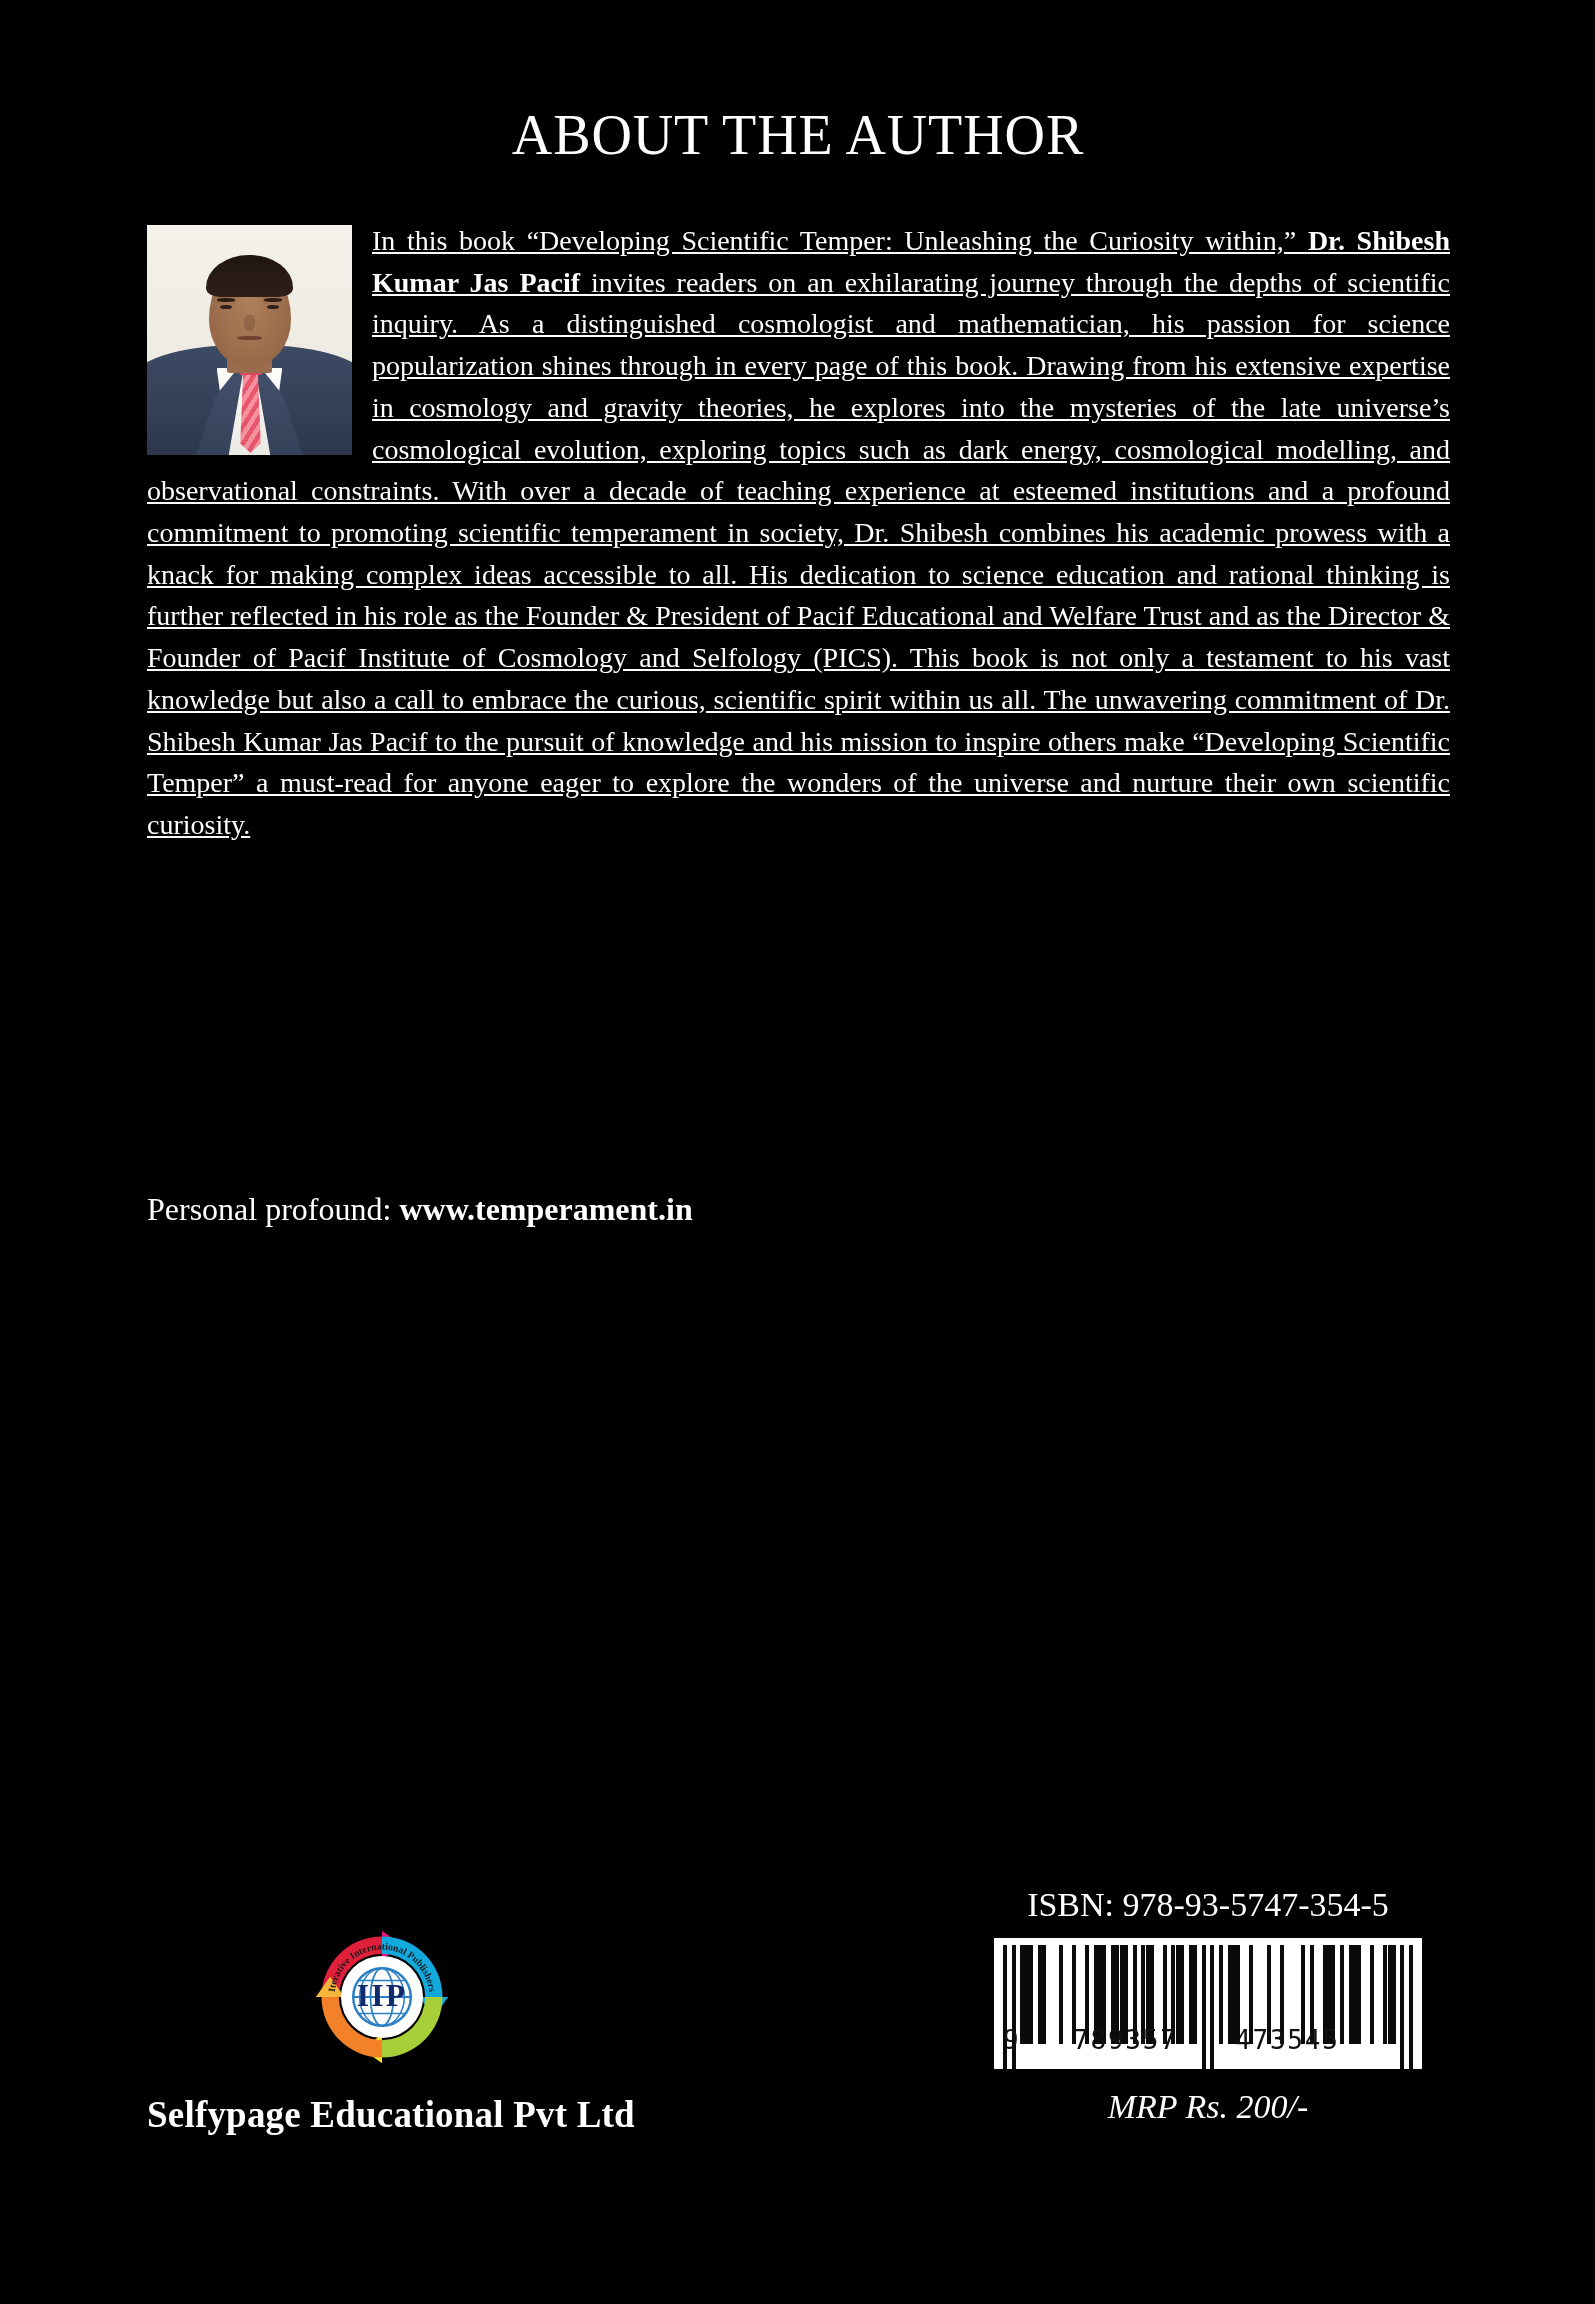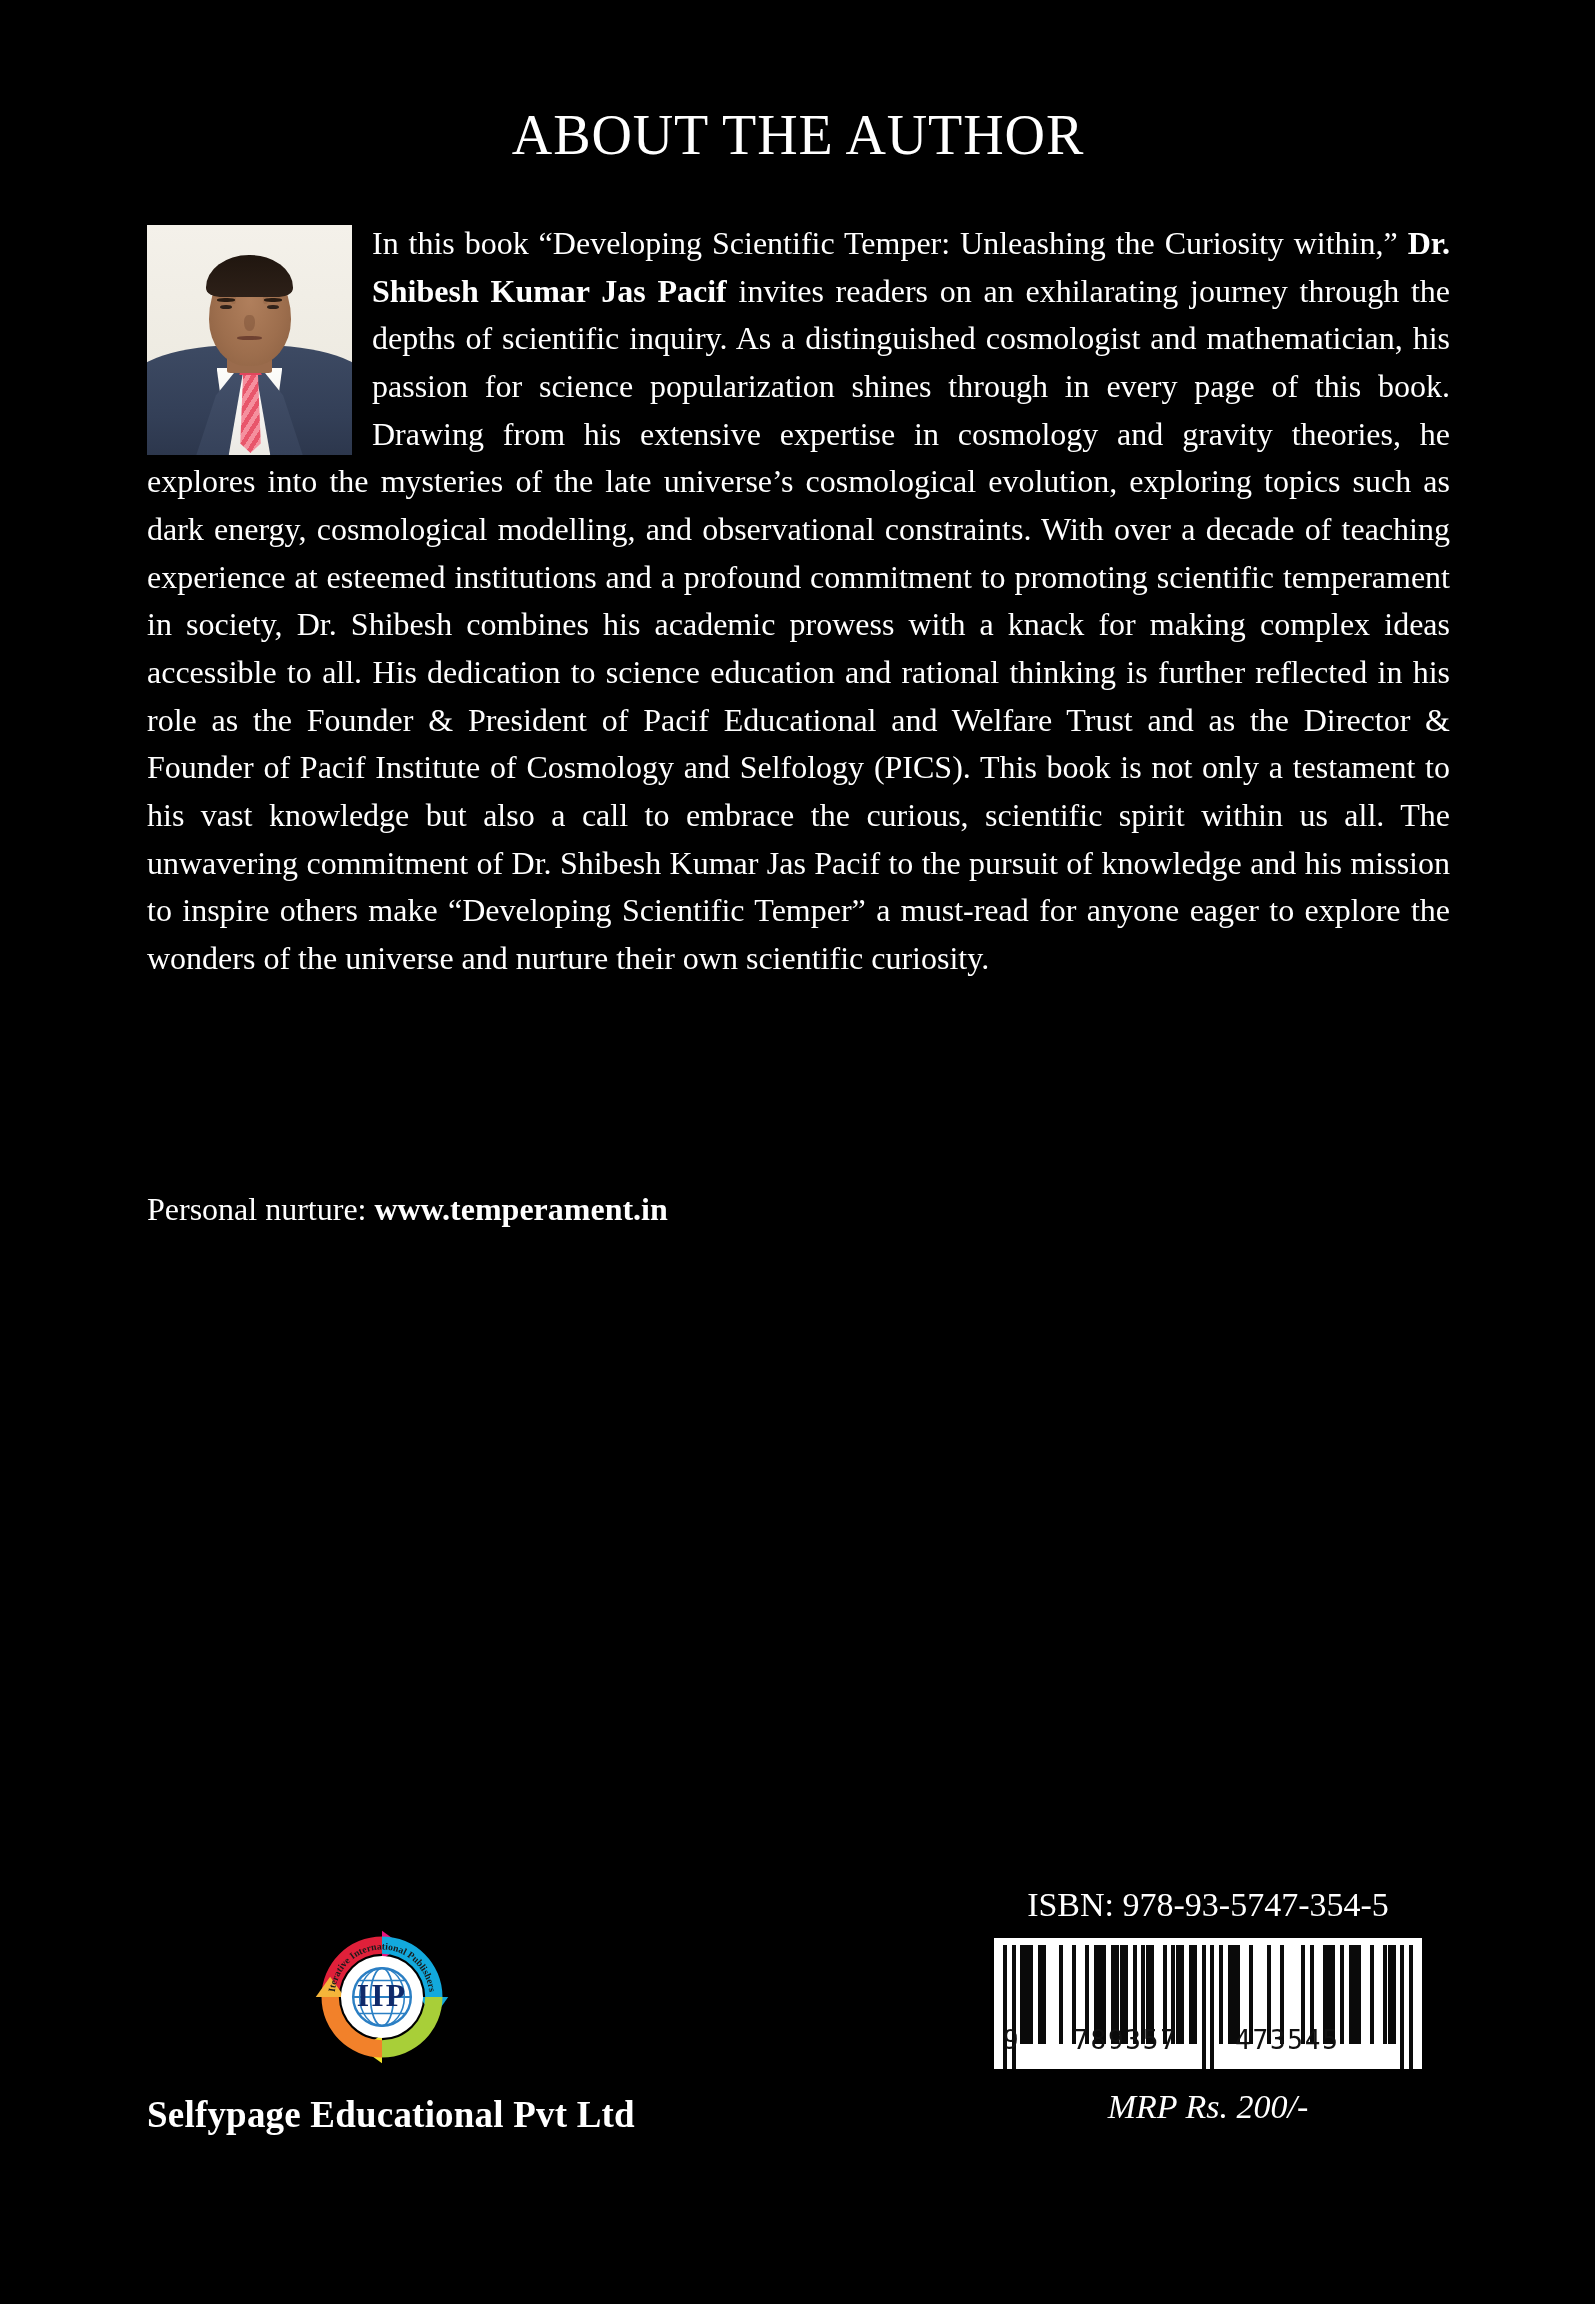--- a/index.html
+++ b/index.html
@@ -33,27 +33,28 @@
     color: #ffffff;
     font-weight: 400;
   }
 
   
   .bio-block {
     position: absolute;
     top: 220px;
     left: 147px;
     width: 1303px;
-    font-size: 32px;
+    font-size: 28px;
     line-height: 1.49;
     text-align: justify;
     text-justify: inter-word;
     color: #ffffff;
     -webkit-hyphens: none;
     hyphens: none;
+    text-decoration: underline;
   }
   .bio-block p {
     margin: 0;
     text-align: justify;
   }
   .author-photo {
     float: left;
     width: 205px;
     height: 230px;
     margin: 5.4px 20px 1.8px 0px;
@@ -323,21 +324,21 @@
       <div class="ph-brow-r"></div>
       <div class="ph-eye-l"></div>
       <div class="ph-eye-r"></div>
       <div class="ph-nose"></div>
       <div class="ph-mouth"></div>
     </div>
 
     <p><span>In this book “Developing Scientific Temper: Unleashing the Curiosity within,” </span><b>Dr.  Shibesh Kumar Jas Pacif</b><span> invites readers on an exhilarating journey through  the depths of scientific inquiry. As a distinguished cosmologist and mathematician, his passion for science popularization shines through in every page of this book. Drawing from his extensive expertise in cosmology and gravity theories, he explores into the mysteries of the late universe’s cosmological evolution, exploring topics such as dark energy, cosmological modelling, and observational constraints. With over a decade of teaching experience at esteemed institutions and a profound commitment to promoting scientific temperament in society, Dr. Shibesh combines his academic prowess with a knack for making complex ideas accessible to all. His dedication to science education and rational thinking is further reflected in his role as the Founder &amp; President of Pacif Educational and Welfare Trust and as the Director &amp; Founder of Pacif Institute of Cosmology and Selfology (PICS). This book is not only a testament to his vast knowledge but also a call to embrace the curious, scientific spirit within us all. The unwavering commitment of Dr. Shibesh Kumar Jas Pacif to the pursuit of knowledge and his mission to inspire others make “Developing Scientific Temper” a must-read for anyone eager to explore the wonders of the universe and nurture their own scientific curiosity.</span></p>
   </div>
 
-  <div class="homepage-line"><span>Personal nurture: </span><b>www.temperament.in</b></div>
+  <div class="homepage-line"><span>Personal profound: </span><b>www.temperament.in</b></div>
 
   <div class="publisher-logo">
     <svg viewBox="0 0 200 200" width="144" height="146">
       <defs>
         <path id="ringTop" d="M 100,100 m -66,0 a 66,66 0 0 1 132,0" fill="none"></path>
         <path id="ringBottom" d="M 100,100 m 66,0 a 66,66 0 0 1 -132,0" fill="none"></path>
       </defs>
 
       <path d="M 100,16 A 84,84 0 0 0 16,100 L 40,100 A 60,60 0 0 1 100,40 Z" fill="#e0203a"></path>
       <path d="M 100,16 L 100,8 L 128,28 L 100,48 L 100,40 Z" fill="#e8127d"></path>

